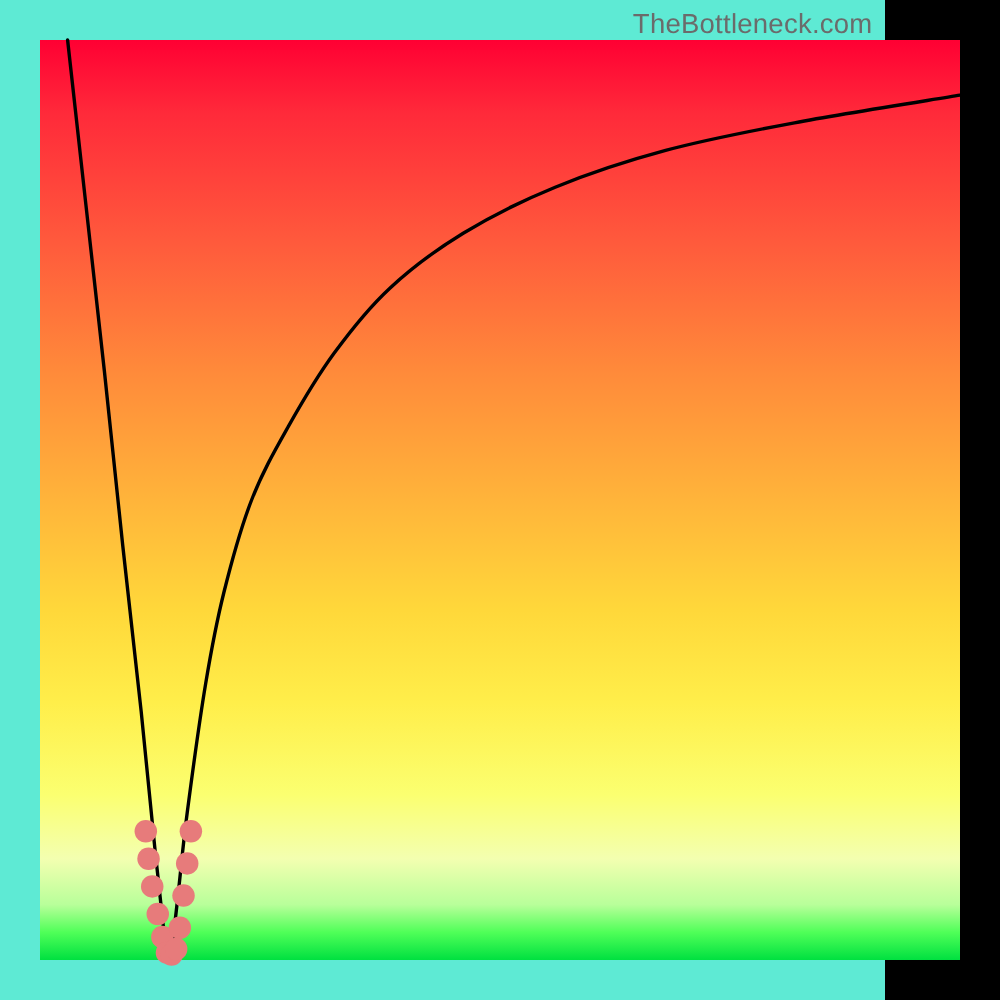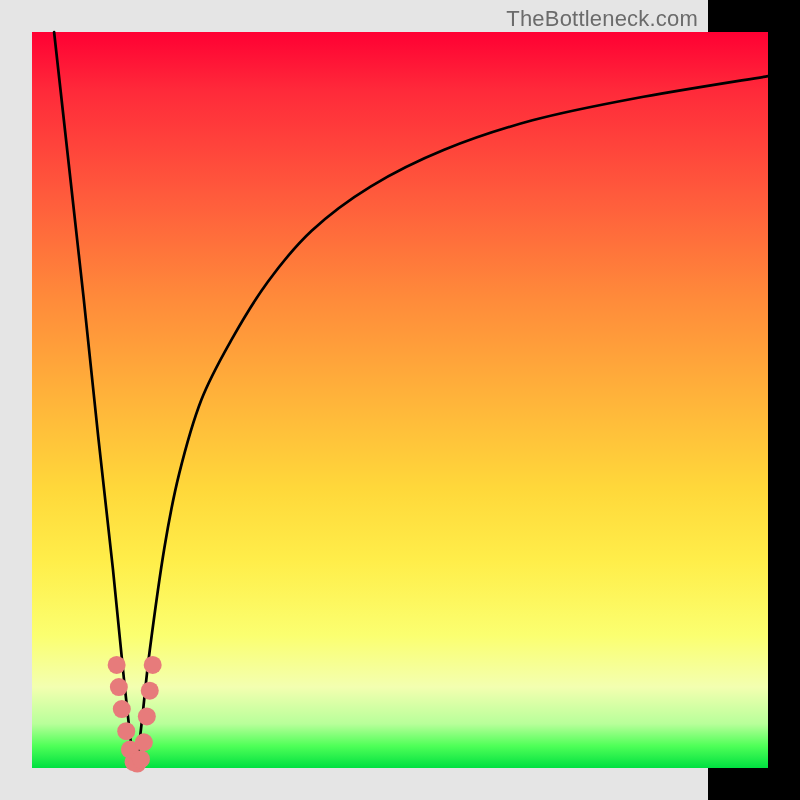--- a/index.html
+++ b/index.html
@@ -8,21 +8,21 @@
     width: 800px;
     height: 800px;
     overflow: hidden;
     background: #000;
     font-family: Arial, Helvetica, sans-serif;
   }
   .frame {
     position: relative;
     width: 708px;
     height: 800px;
-    background: #e5e5e5;
+    background: #5eead4;
     text-decoration: underline;
   }
   .plot-area {
     position: absolute;
     left: 32px;
     top: 32px;
     width: 736px;
     height: 736px;
     
     background: linear-gradient(to bottom,

